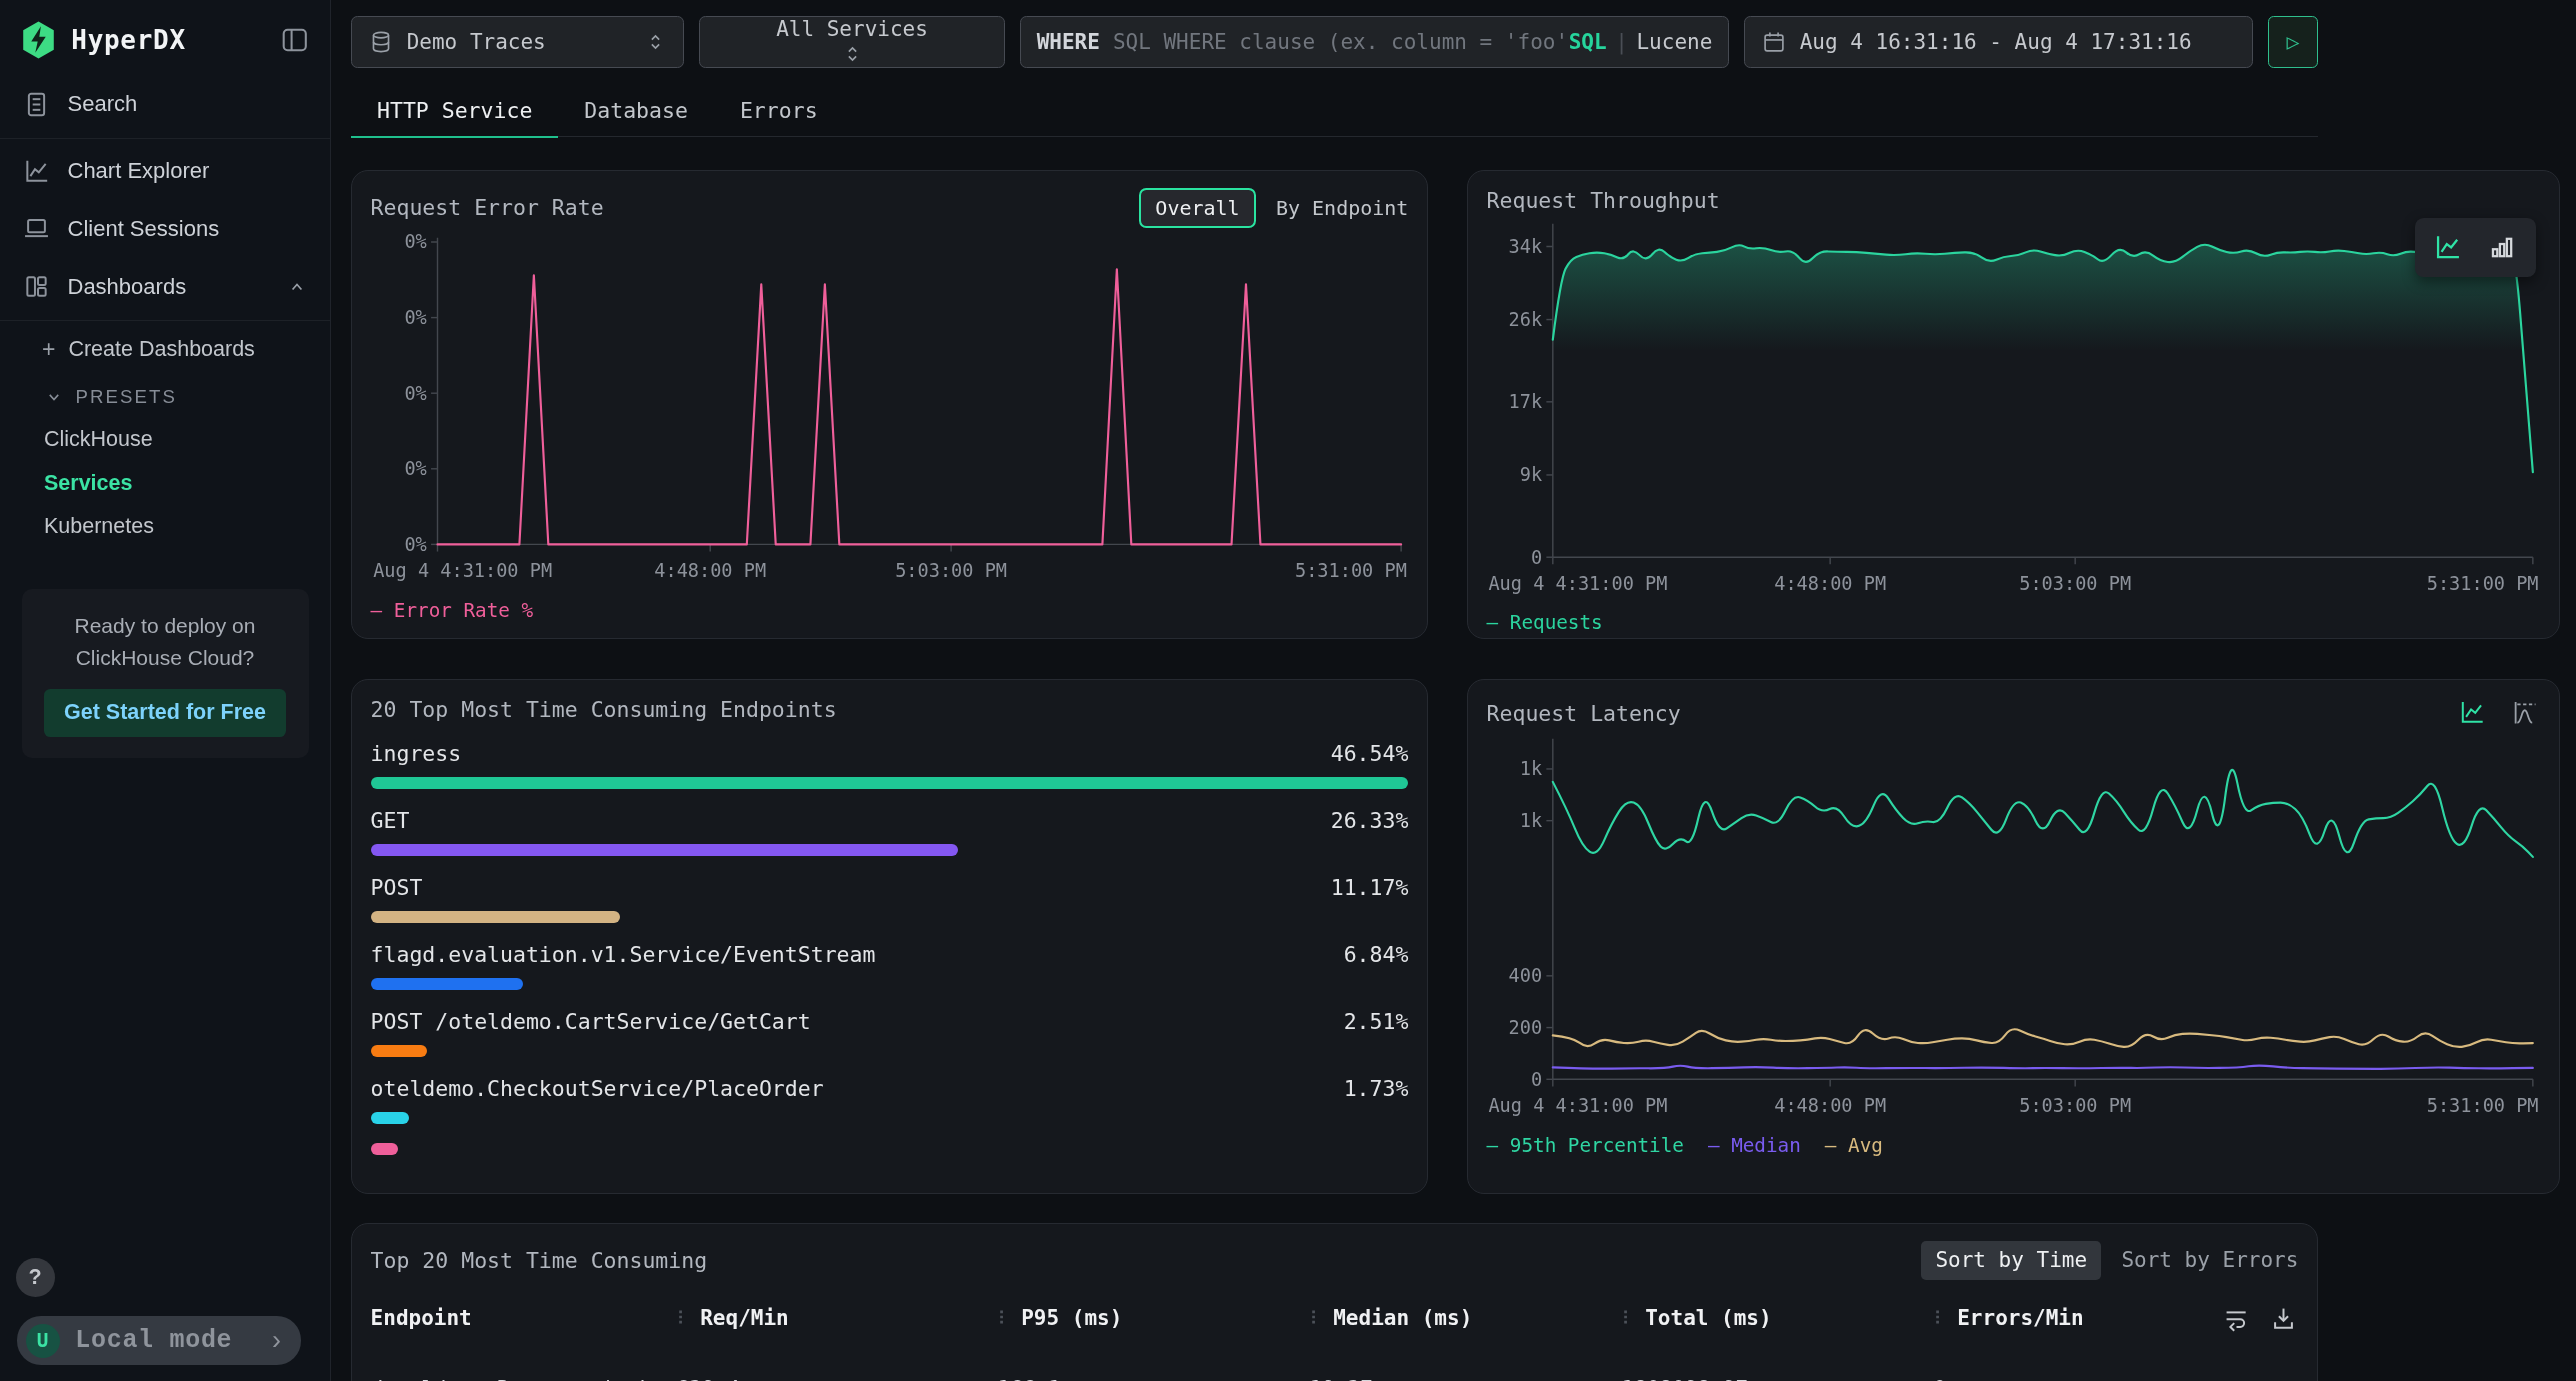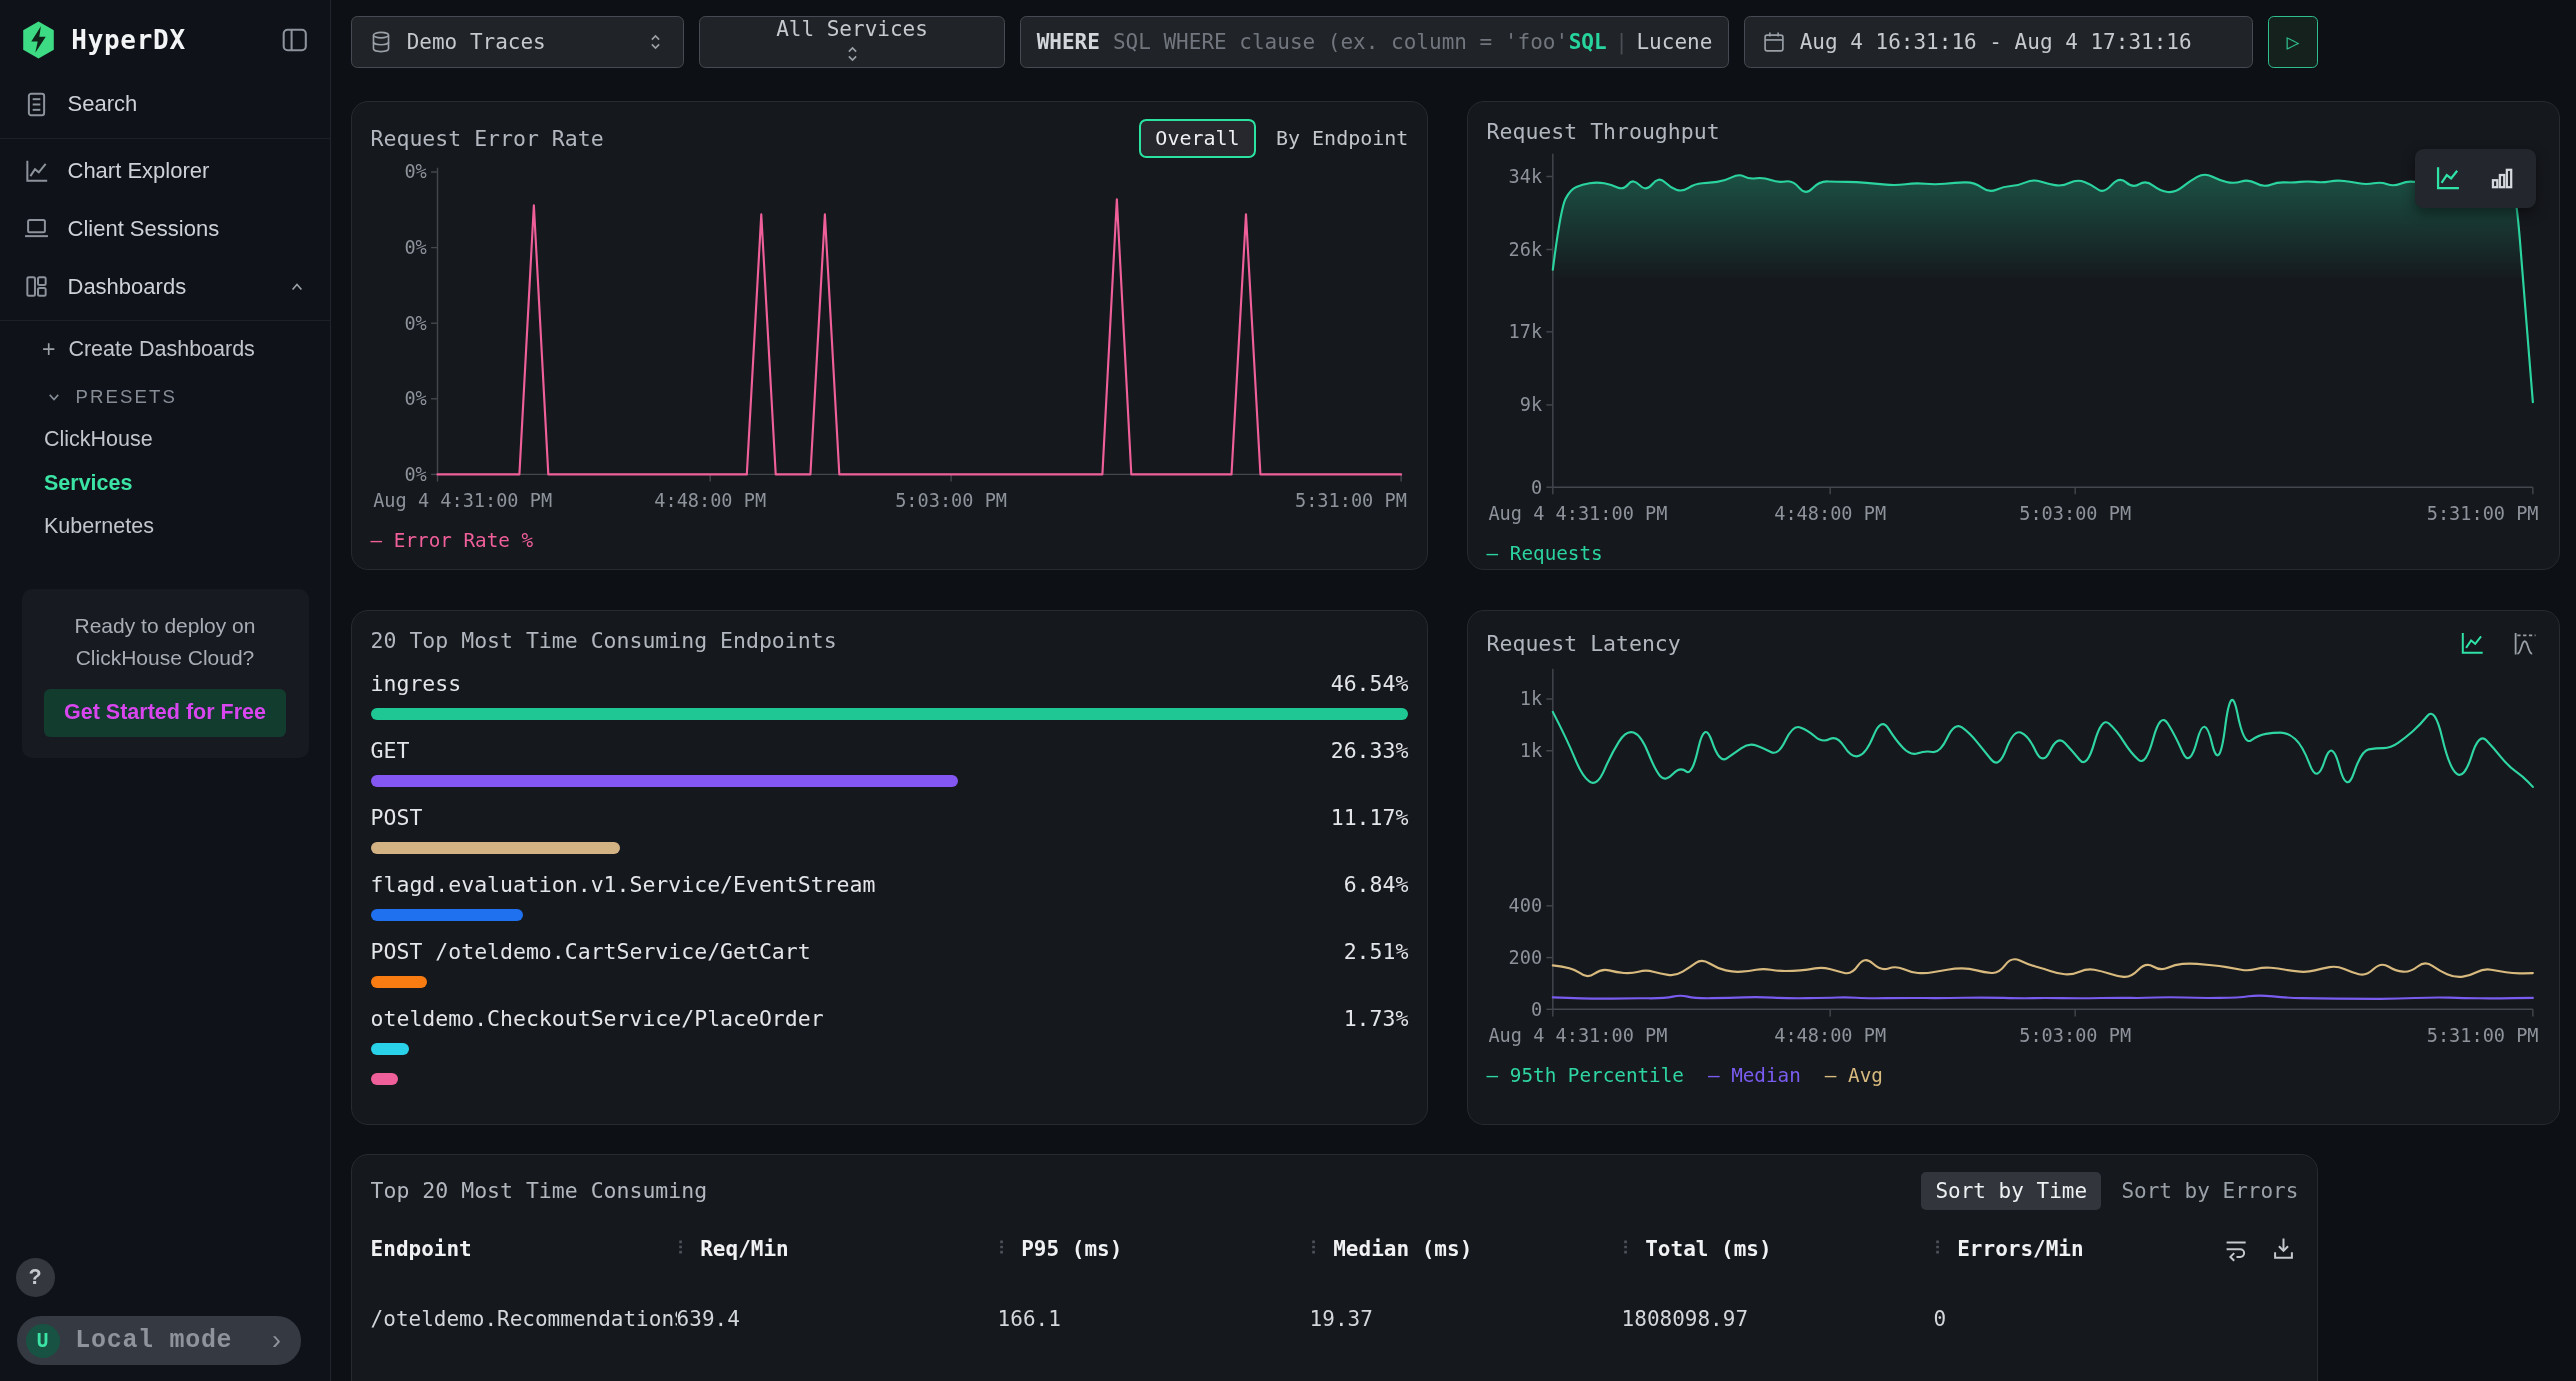--- a/index.html
+++ b/index.html
@@ -23,21 +23,21 @@
     font-family:"Liberation Sans", sans-serif; font-size:21.5px; color:#c2c6cc; cursor:pointer; }
   .plus-glyph { color:#9aa0a8; font-size:23px; }
   .presets-row { display:flex; align-items:center; gap:11.4px; padding:11.4px 21.5px 10px 44px;
     font-family:"Liberation Sans", sans-serif; font-size:18.6px; letter-spacing:2.1px; color:#878d97; cursor:pointer; }
   .preset-item { padding:9.3px 21.5px 9.3px 44px; font-family:"Liberation Sans", sans-serif;
     font-size:21.5px; color:#c2c6cc; cursor:pointer; }
   .preset-item.active { color:#3be3a4; font-weight:bold; }
   .promo-card { margin:40px 21.5px 0 21.5px; background:#171a20; border-radius:10px;
     padding:21.5px 17px; text-align:center; }
   .promo-text { font-family:"Liberation Sans", sans-serif; font-size:21px; line-height:31.5px; color:#a8adb5; }
-  .promo-btn { display:inline-block; margin-top:15.7px; background:#123c2e; color:#d946ef;
+  .promo-btn { display:inline-block; margin-top:15.7px; background:#123c2e; color:#7dd3fc;
     font-family:"Liberation Sans", sans-serif; font-weight:bold; font-size:21.5px;
     padding:11.4px 20px; border:none; border-radius:6.4px; cursor:pointer; }
   .help-btn { position:absolute; left:15.7px; bottom:84px; width:39px; height:39px; border-radius:50%;
     background:#34373d; color:#c5c8cd; border:none; font-size:21.5px; font-weight:bold;
     font-family:"Liberation Sans", sans-serif; cursor:pointer; }
   .local-pill { position:absolute; left:17px; right:29px; bottom:15.7px; height:49px;
     background:#353a42; border-radius:24px; display:flex; align-items:center; gap:15.7px;
     padding:0 20px 0 8.6px; cursor:pointer; }
   .avatar { width:34px; height:34px; border-radius:50%; background:#175243; color:#3be3a4;
     display:flex; align-items:center; justify-content:center; font-size:19.3px; font-weight:bold; }
@@ -240,20 +240,25 @@
           <line x1="13" y1="5" x2="13" y2="11"></line>
             <line x1="25" y1="5" x2="25" y2="11"></line>
         </svg>
         <span>Aug 4 16:31:16 - Aug 4 17:31:16</span>
       </div>
       <div class="play-btn">
         <span>▷</span>
       </div>
     </div>
 
+    <div class="tabs-row">
+      <div class="tab active">HTTP Service</div>
+      <div class="tab">Database</div>
+      <div class="tab">Errors</div>
+    </div>
 
     <div class="grid-row row1">
       <section class="panel h1">
         <div class="panel-head">
           <span class="panel-title">Request Error Rate</span>
           <div class="head-right">
             <span class="seg-active">Overall</span>
             <span class="seg-plain">By Endpoint</span>
           </div>
         </div>

